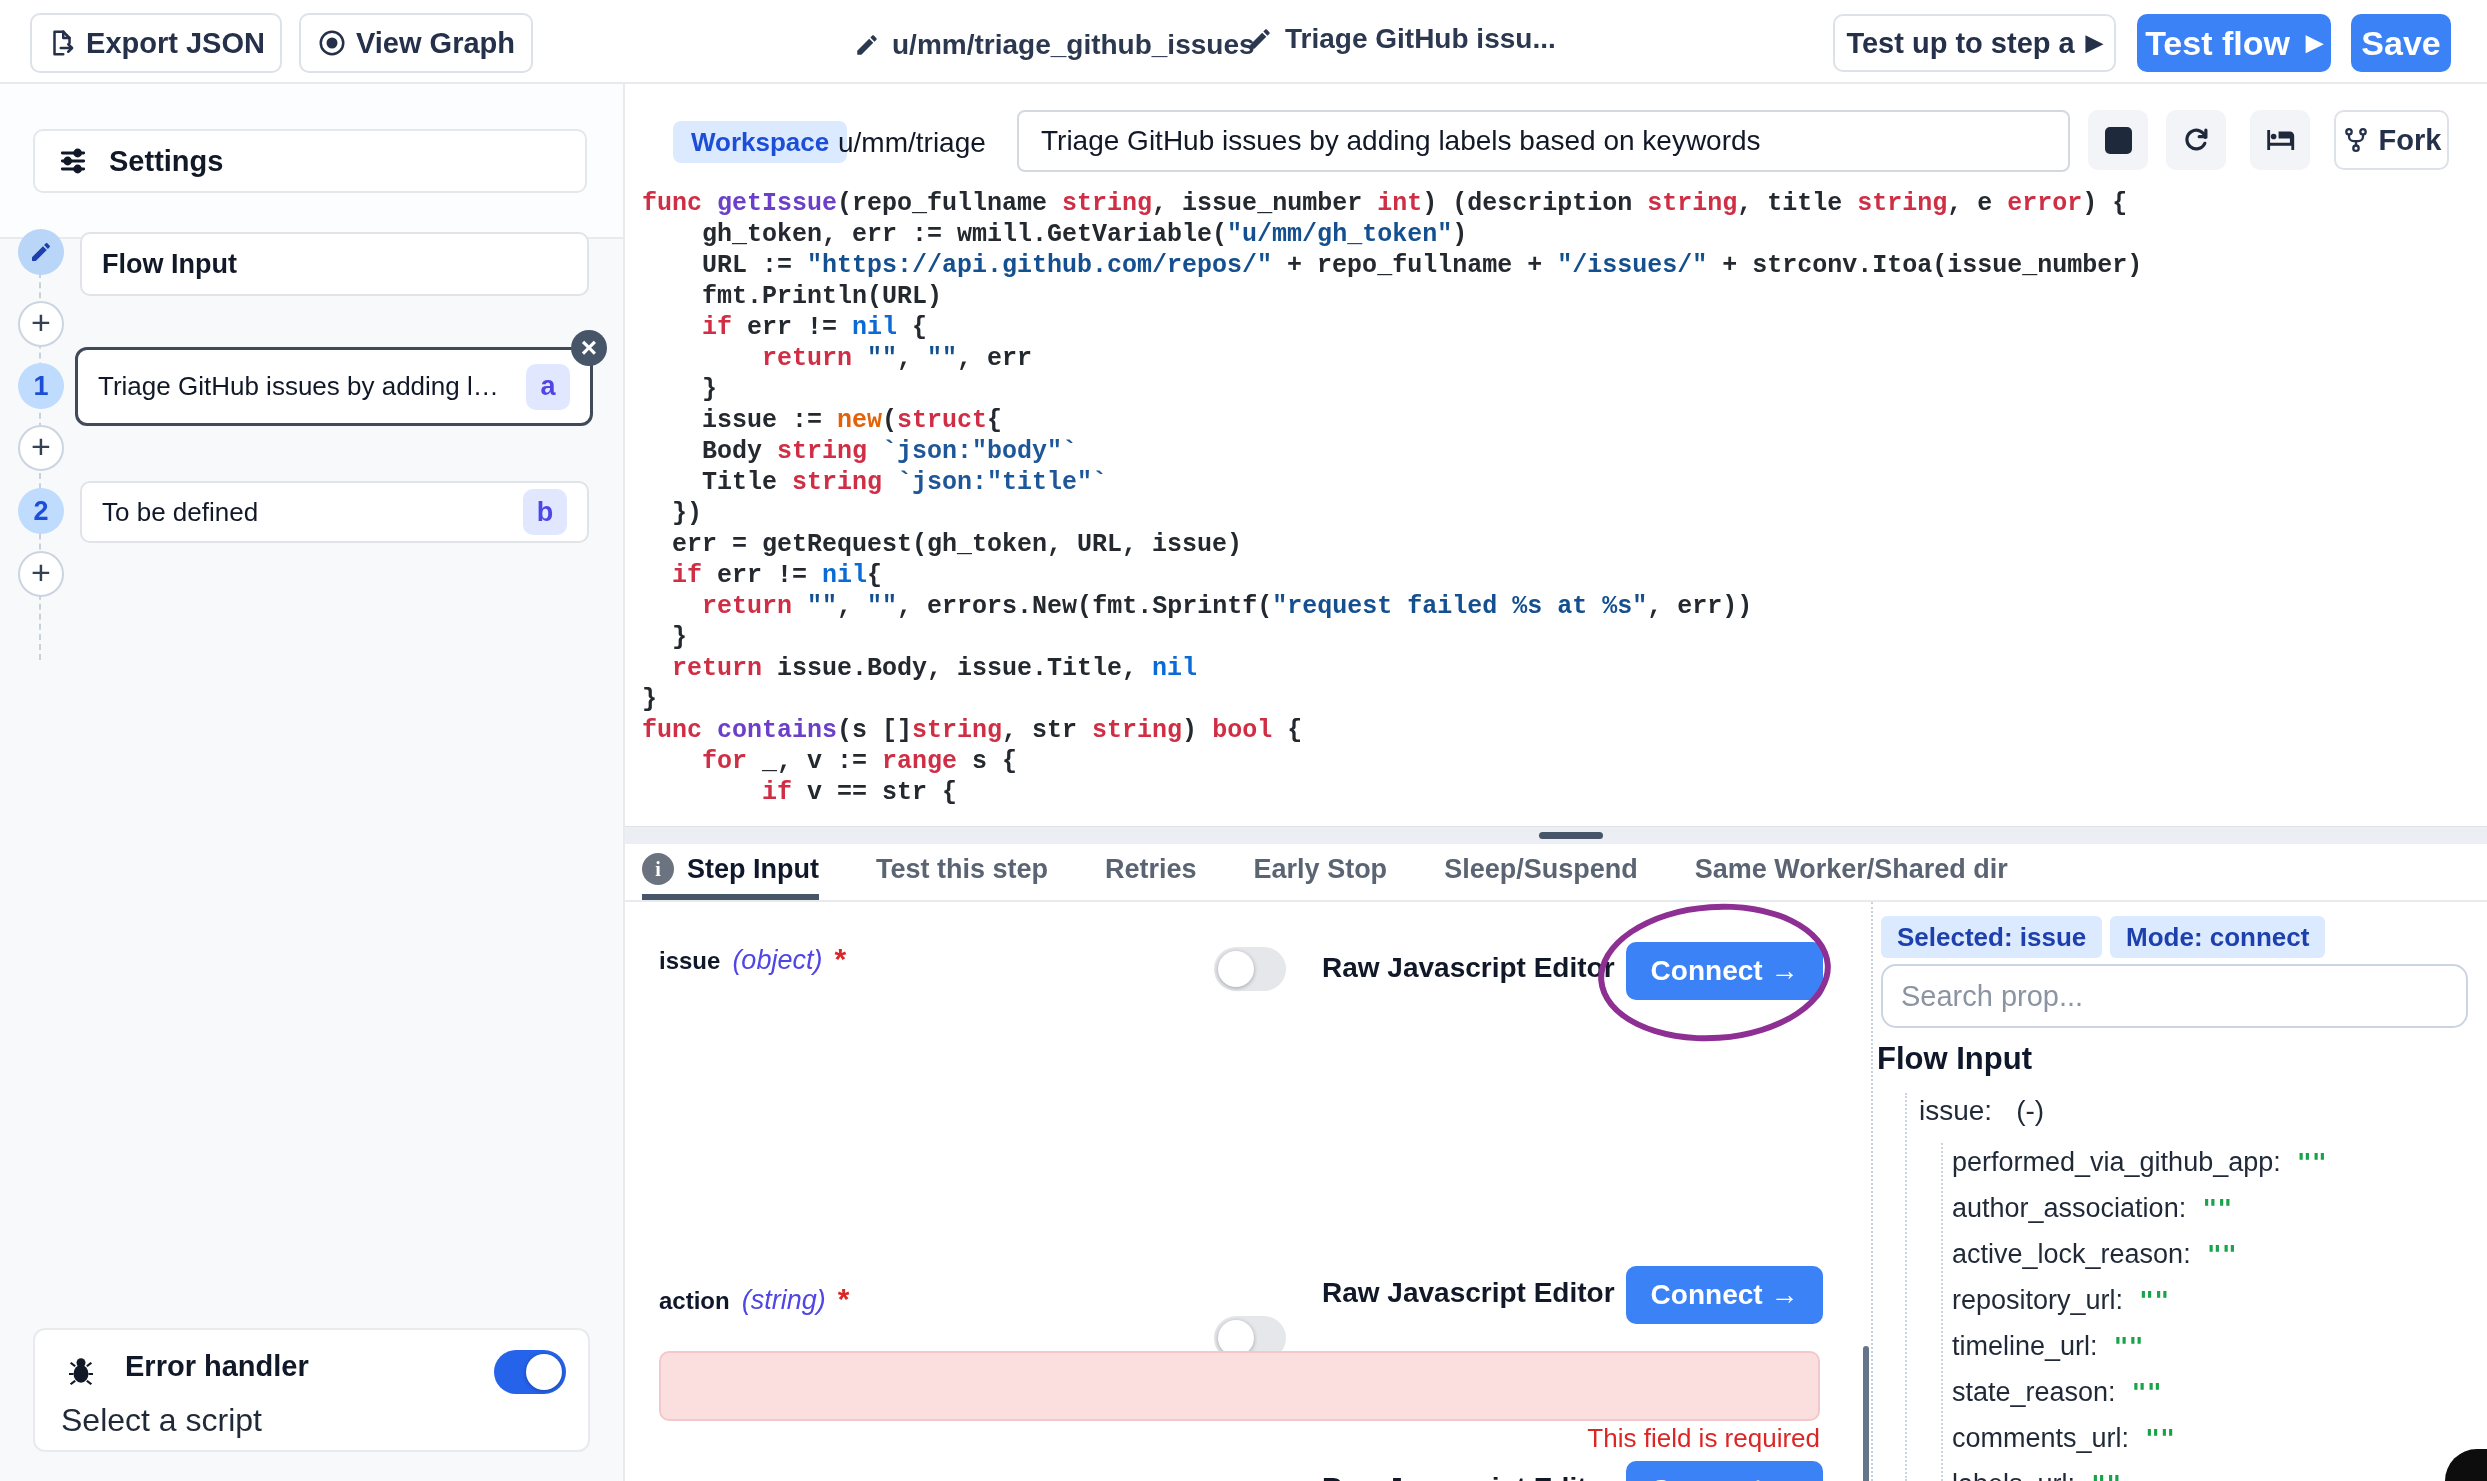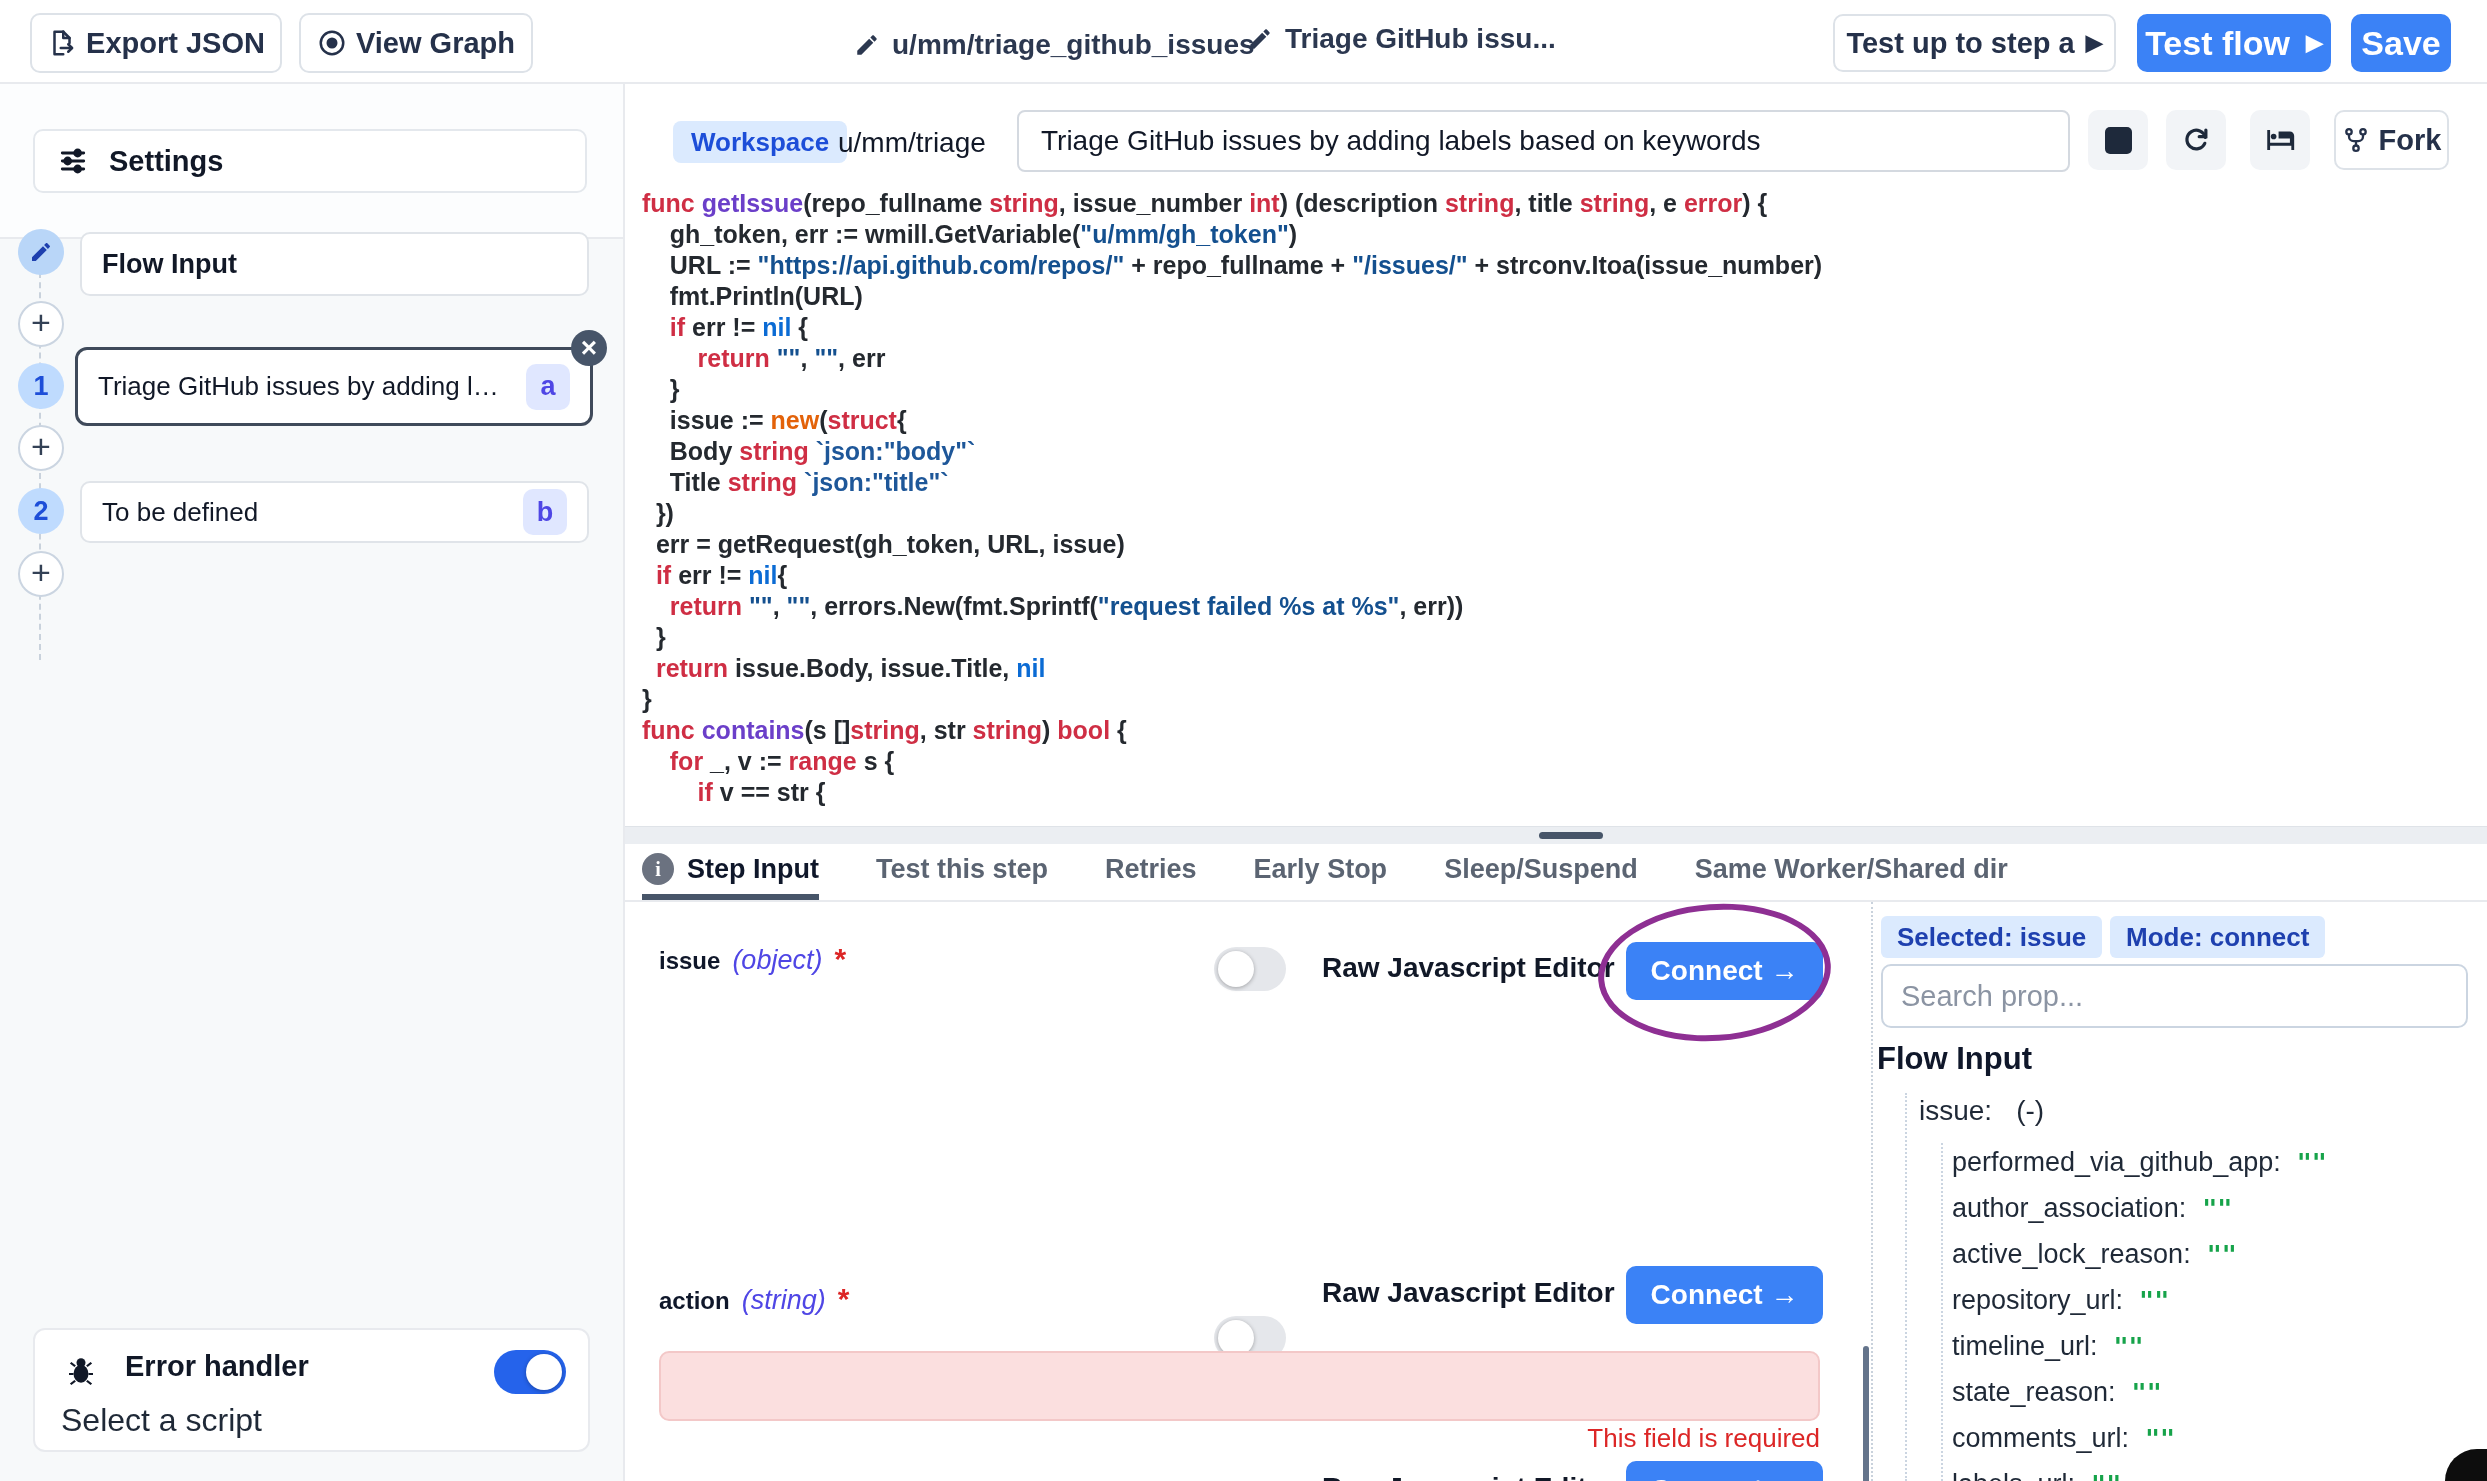--- a/index.html
+++ b/index.html
@@ -67,21 +67,21 @@
     border:2px solid #d4d9e0; border-radius:8px; font-size:28px; color:#111827; padding:0 22px;
     font-family:"Liberation Sans",sans-serif; }
   .iconbtn { position:absolute; top:26px; width:60px; height:60px; background:#f2f4f7;
     border:none; border-radius:10px; display:flex; align-items:center; justify-content:center;
     color:#1e293b; cursor:pointer; }
   .stopsq { width:27px; height:27px; background:#1e293b; border-radius:5px; }
   .forkbtn { position:absolute; left:1709px; top:26px; width:115px; height:60px; }
 
   
   .code { position:absolute; left:0; top:96px; width:100%; height:647px; overflow:hidden; cursor:text; }
-  .code pre { margin:0; padding:8px 0 0 17px; font-family:Liberation Sans, sans-serif;
+  .code pre { margin:0; padding:8px 0 0 17px; font-family:Liberation Mono, monospace;
     font-size:25px; line-height:31px; font-weight:600; }
   .cl { white-space:pre; }
   .tk-p { color:#24292f; } .tk-k { color:#cf2e44; } .tk-f { color:#6b3fc9; }
   .tk-t { color:#cf2e44; } .tk-s { color:#14508f; } .tk-r { color:#1e5799; }
   .tk-n { color:#0b6bd4; } .tk-o { color:#e36209; }
   .hstrip { position:absolute; left:0; top:742px; width:100%; height:18px; background:#ebeef2;
     border-top:1px solid #dfe3e8; }
   .hthumb { position:absolute; left:914px; top:748px; width:64px; height:7px; background:#475569;
     border-radius:4px; cursor:grab; }
 
@@ -118,21 +118,21 @@
     border:6px solid #8e2f93; border-radius:50%; transform:rotate(-4deg); z-index:5; pointer-events:none; }
   .vthumb { position:absolute; left:1238px; top:444px; width:6px; height:140px; background:#64748b;
     border-radius:3px; cursor:grab; }
 
   
   .rpanel { position:absolute; left:1246px; top:818px; right:0; bottom:0;
     border-left:2px dotted #c9d2dc; }
   .rbadge { position:absolute; top:14px; height:42px; display:flex; align-items:center;
     background:#dbeafe; color:#1e40af; font-weight:700; font-size:26px; border-radius:6px; padding:0 16px; }
   .searchprop { position:absolute; left:8px; top:62px; width:587px; height:64px;
-    border:2px solid #cbd5e1; border-radius:10px; font-size:29px; padding:0 18px; color:#111827;
+    border:2px solid #cbd5e1; border-radius:15px; font-size:29px; padding:0 18px; color:#111827;
     font-family:"Liberation Sans",sans-serif; }
   .searchprop::placeholder { color:#8b94a3; }
   .rheading { position:absolute; left:4px; top:139px; font-weight:700; font-size:31px; color:#0f172a; }
   .guide1 { position:absolute; left:32px; top:191px; bottom:0; border-left:2px dotted #cbd5e1; }
   .guide2 { position:absolute; left:68px; top:241px; bottom:0; border-left:2px dotted #cbd5e1; }
   .rootrow { position:absolute; left:46px; top:193px; font-size:28px; color:#1f2937;
     display:flex; gap:24px; cursor:pointer; }
   .props { position:absolute; left:79px; top:237px; right:0; }
   .prow { height:46px; display:flex; align-items:center; font-size:27px; color:#1f2937; cursor:pointer; white-space:nowrap; }
   .pval { color:#16a34a; font-weight:700; font-size:25px; margin-left:16px; font-family:"DejaVu Sans Mono",monospace; }

